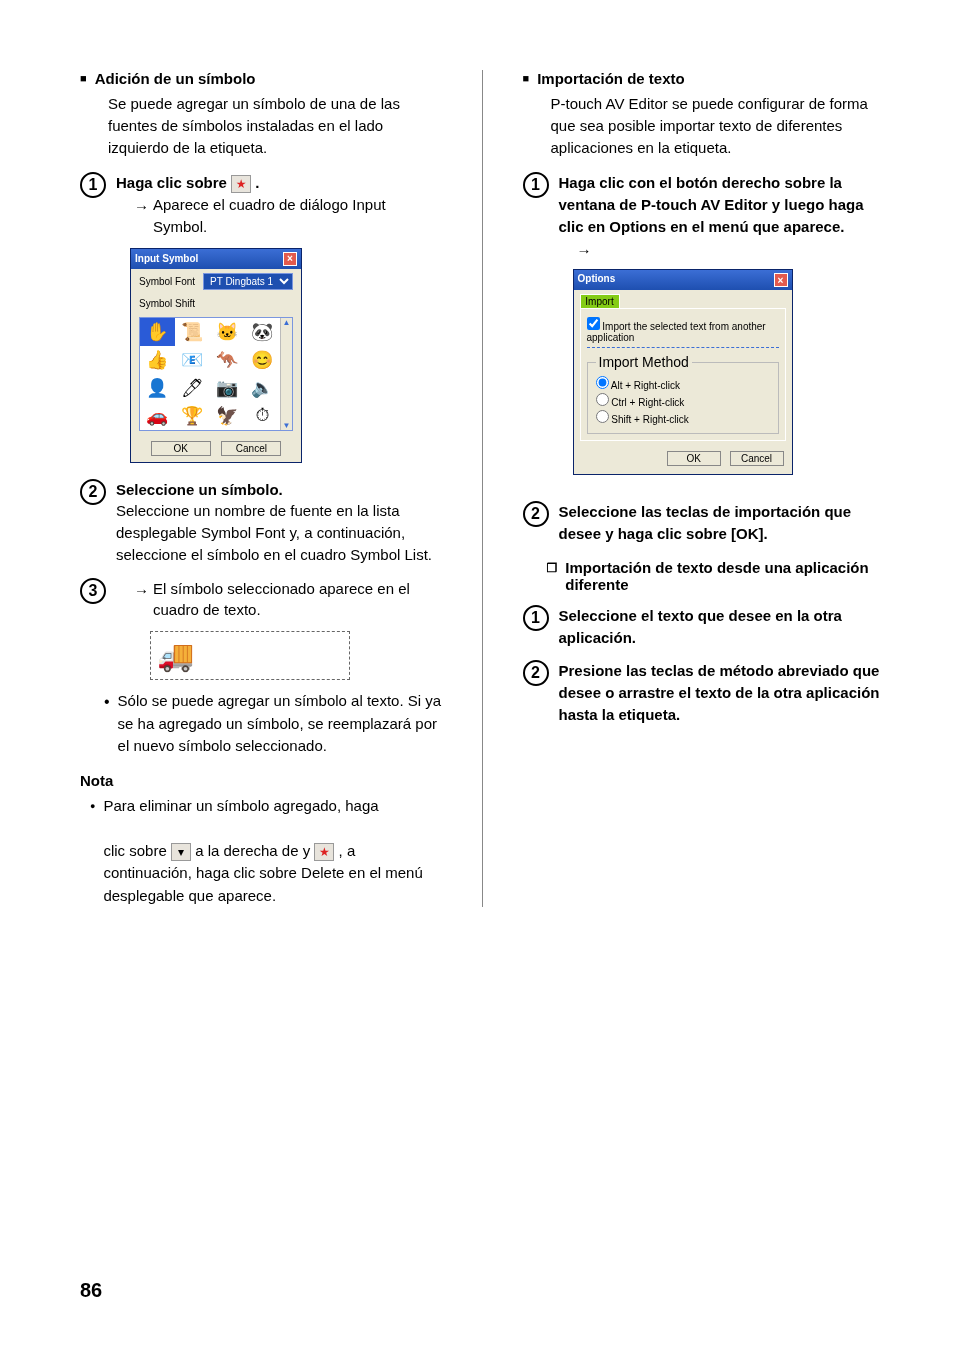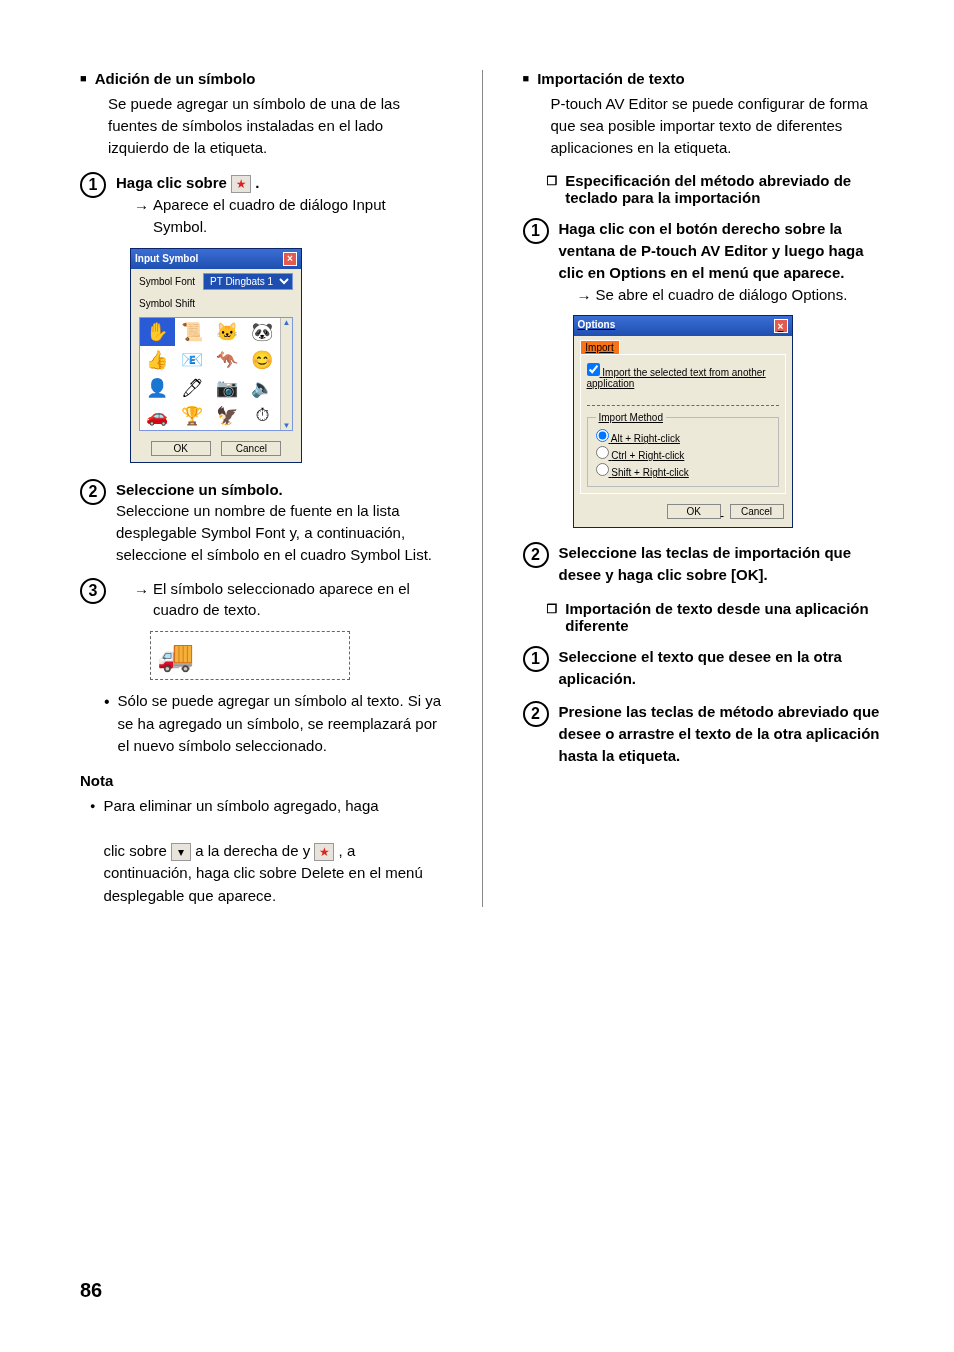--- a/index.html
+++ b/index.html
@@ -117,31 +117,31 @@
   .label-prev {
     margin:10px auto 10px 70px; width:200px; border:1px dashed #666;
     padding:6px; display:flex; gap:8px; align-items:center;
     font-family: Arial, sans-serif;
   }
   .label-prev .truck { font-size:30px; }
   .label-prev .txt { text-align:center; font-size:10px; font-weight:700; line-height:1.2;}
 
   
   .dlg2 {
-    margin:8px 0 14px 50px; width:220px; border:1px solid #0a246a; background:#ece9d8;
-    font-size:10px; font-family: Tahoma, Arial, sans-serif; text-decoration: underline;
+    margin:8px 0 26px 50px; width:220px; border:1px solid #0a246a; background:#ece9d8;
+    font-size:10px; font-family: Tahoma, Arial, sans-serif;
   }
   .dlg2 .titlebar { background: linear-gradient(#3b6ed5,#1e4fb0); color:#fff; padding:3px 4px; display:flex;justify-content:space-between;font-weight:700;}
   .dlg2 .titlebar .x { background:#e35b4e;color:#fff;border:1px solid #fff;width:14px;height:14px;display:flex;align-items:center;justify-content:center;font-size:10px;font-weight:700;}
-  .dlg2 .tab { background:#f97316; border:1px solid #fff; border-bottom:none; width:40px; text-align:center; margin:4px 0 0 6px; padding:1px 4px;}
+  .dlg2 .tab { background:#84cc16; border:1px solid #fff; border-bottom:none; width:40px; text-align:center; margin:4px 0 0 6px; padding:1px 4px;}
   .dlg2 .panel { border:1px solid #fff; margin:0 6px 6px 6px; padding:6px; background:#ece9d8;}
   .dlg2 fieldset { border:1px solid #bbb; padding:4px 8px 6px 8px; margin-top:6px;}
-  .dlg2 fieldset legend { font-size:10px; padding:0 3px;}
+  .dlg2 fieldset legend { font-size:14px; padding:0 3px;}
   .dlg2 label { display:block; margin:2px 0;}
-  .dlg2 .chk { border-bottom:1px dashed #3b6ed5; padding-bottom:16px;}
+  .dlg2 .chk { border-bottom:1px dashed #3b6ed5; padding-bottom:4px;}
   .dlg2 .btns { text-align:right; padding:4px 8px 8px 0;}
   .dlg2 .btns button { font-size:10px; width:54px; margin-left:6px; border:1px solid #888; background:#ece9d8; padding:1px 0;}
 </style>
 </head>
 <body>
 
 <div class="columns">
 
   <div class="col">
 
@@ -246,31 +246,27 @@
 
   <div class="divider"></div>
 
   <div class="col">
 
     <div class="h-sq bullet-sq">
       <span>Importación de texto</span>
     </div>
     <p class="body-indent">P-touch AV Editor se puede configurar de forma que sea posible importar texto de diferentes aplicaciones en la etiqueta.</p>
 
-    <div class="sub-sq">
-      <span>Especificación del método abreviado de teclado para la importación</span>
-    </div>
 
     <div class="step">
       <div class="step-num">1</div>
       <div class="step-body">
         <div class="bold">Haga clic con el botón derecho sobre la ventana de P-touch AV Editor y luego haga clic en Options en el menú que aparece.</div>
         <div class="arrow-line">
           <span class="arrow">→</span>
-          <span>Se abre el cuadro de diálogo Options.</span>
         </div>
       </div>
     </div>
 
     <div class="dlg2">
       <div class="titlebar">
         <span>Options</span>
         <span class="x">×</span>
       </div>
       <div class="tab">Import</div>

